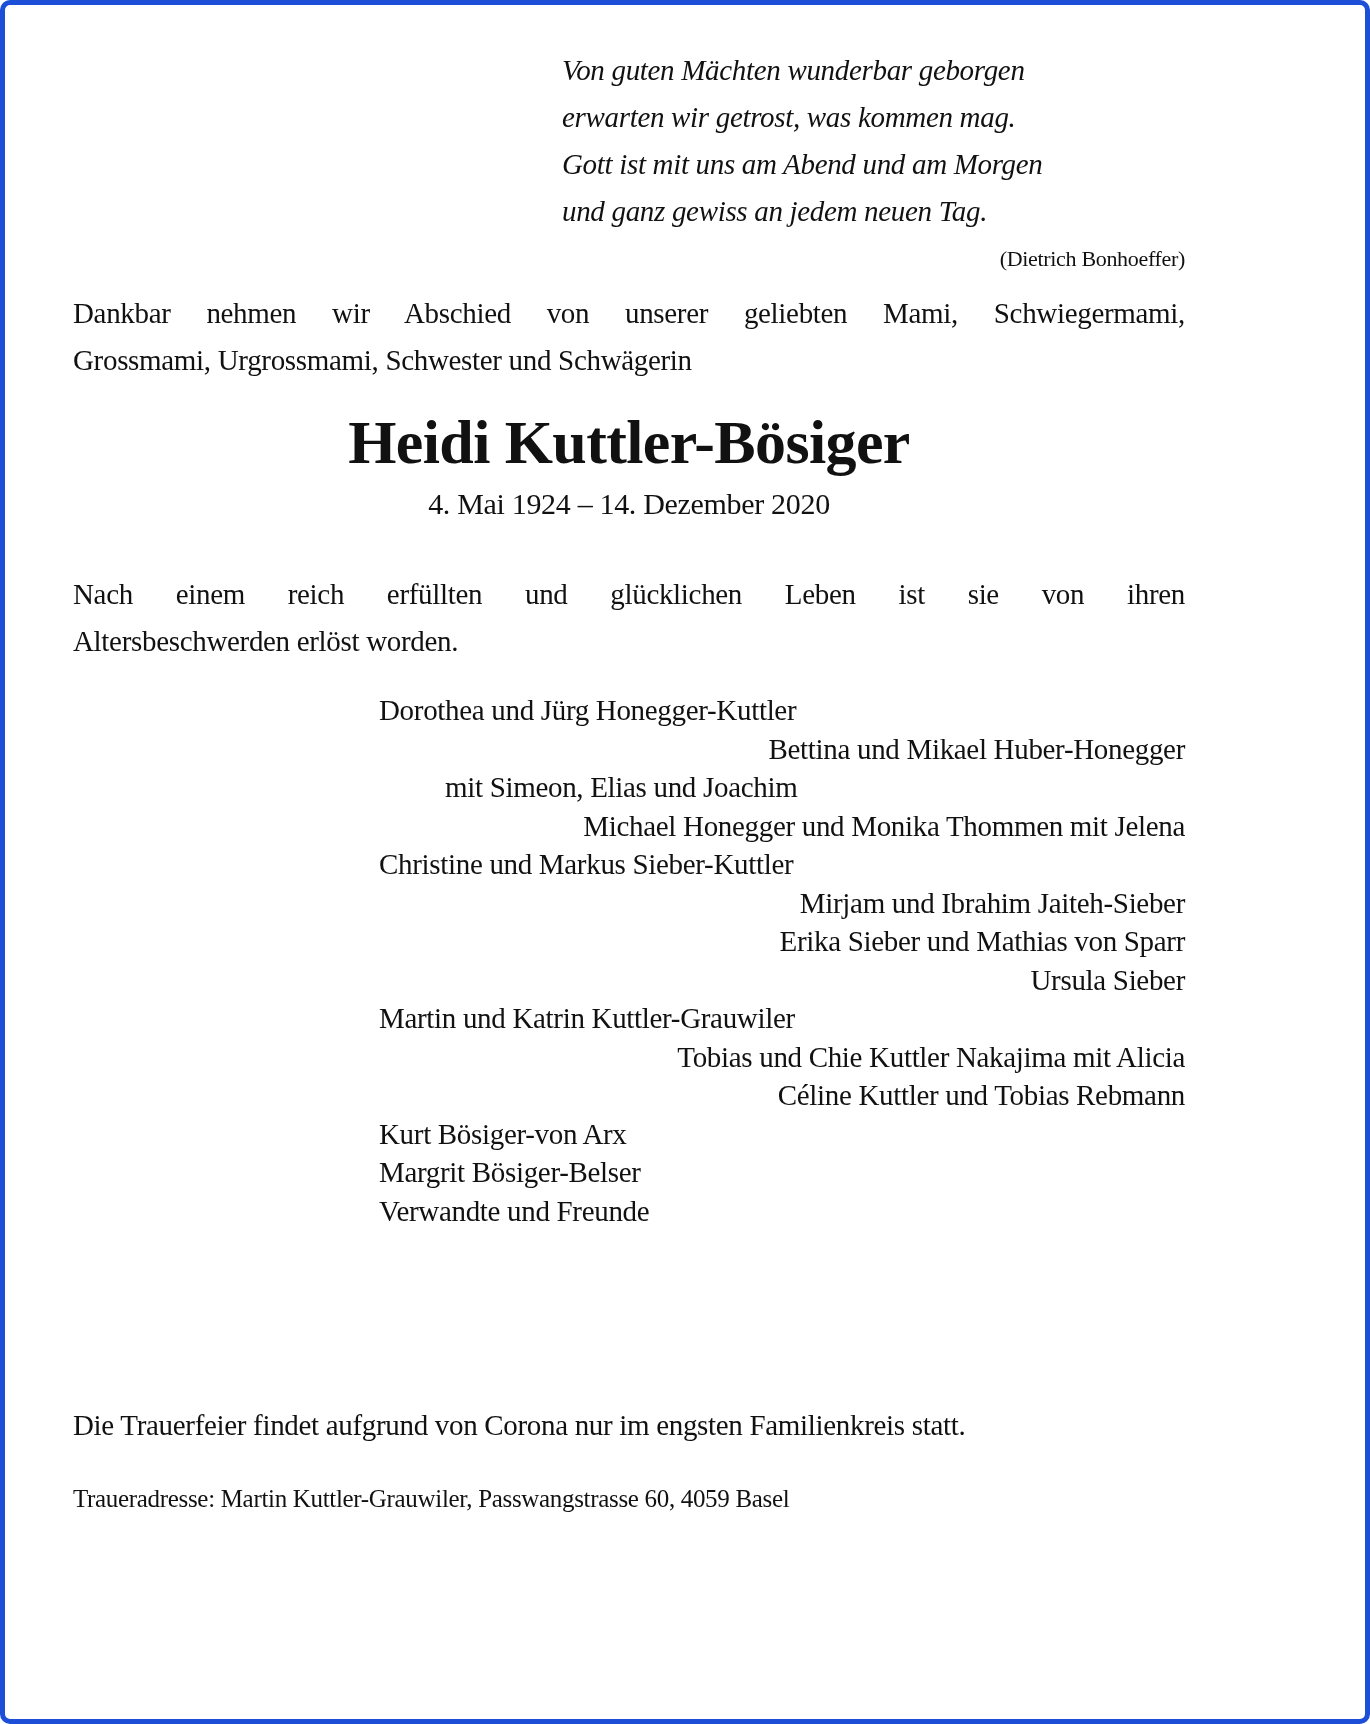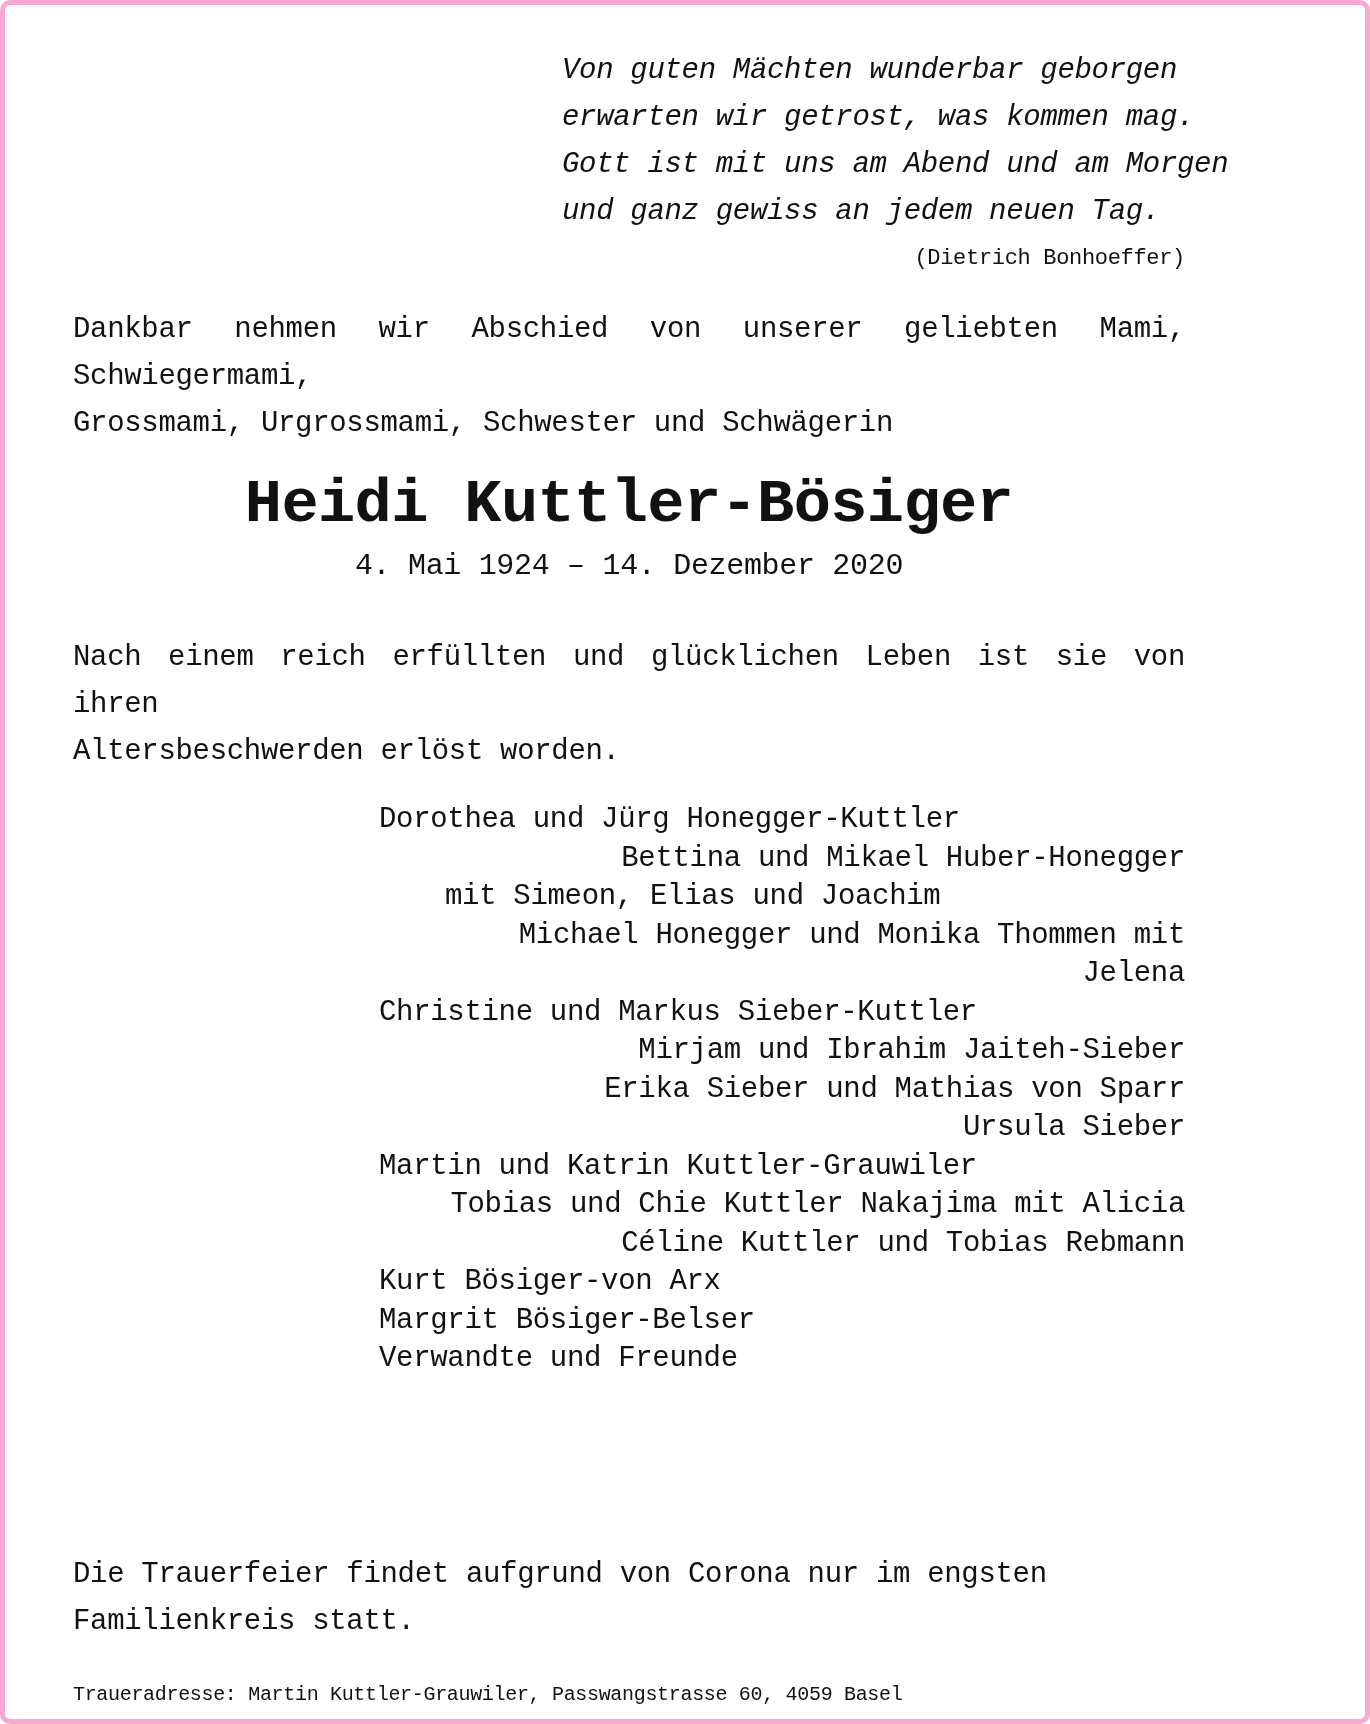--- a/index.html
+++ b/index.html
@@ -6,24 +6,24 @@
     margin: 0;
     padding: 0;
     background: #ffffff;
   }
   .page {
     position: relative;
     width: 1370px;
     height: 1724px;
     box-sizing: border-box;
     background: #ffffff;
-    border: 5px solid #f9a8d4;
+    border: 5px solid #1d4ed8;
     border-radius: 10px;
     overflow: hidden;
-    font-family: Liberation Mono, monospace;
+    font-family: Liberation Serif, serif;
     color: #111111;
     letter-spacing: -0.02em;
   }
   .content {
     margin-left: 68px;
     width: 1112px;
   }
   
   .quote-block {
     margin-top: 42px;
@@ -37,21 +37,21 @@
     font-style: normal;
     font-size: 22px;
     line-height: 47px;
     text-align: right;
   }
   
   .para {
     font-size: 29px;
     line-height: 47px;
   }
-  .intro-para   { margin-top: 24px; }
+  .intro-para   { margin-top: 8px; }
   .para .jline  { text-align: justify; text-align-last: justify; }
   .para .lline  { text-align: left; }
   
   .deceased-name {
     margin-top: 22px;
     font-size: 62px;
     line-height: 72px;
     font-weight: bold;
     text-align: center;
     letter-spacing: -0.01em;
@@ -75,21 +75,21 @@
   .family-item.indent-1 { padding-left: 41px; text-align: right; }
   .family-item.indent-2 { padding-left: 66px; }
   
   .closing-ceremony {
     margin-top: 172px;
     font-size: 29px;
     line-height: 47px;
   }
   .closing-address {
     margin-top: 26px;
-    font-size: 20px;
+    font-size: 25px;
     line-height: 47px;
   }
 </style>
 </head>
 <body>
 
 <div class="page">
   <div class="content">
 
     <div class="quote-block">

